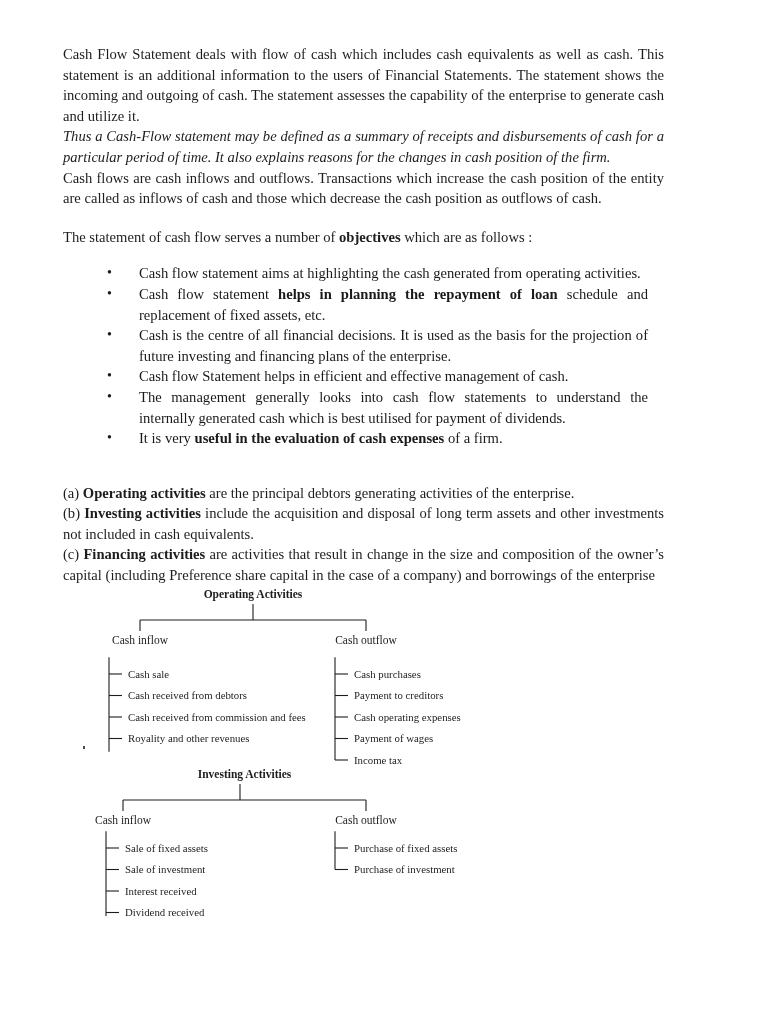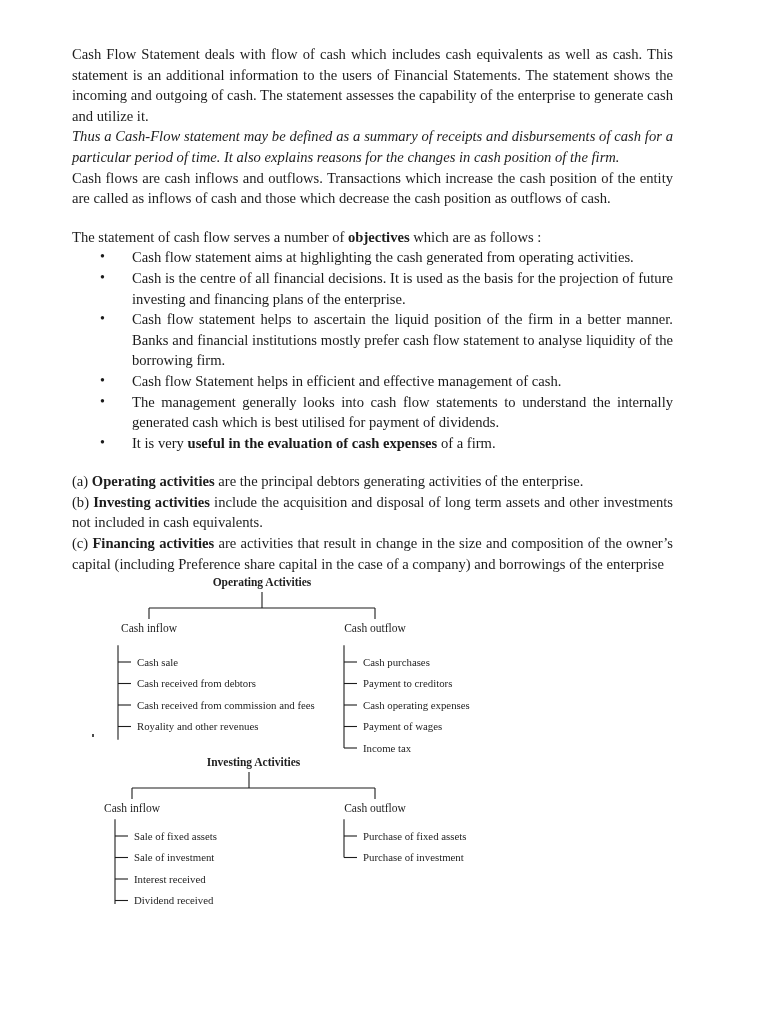--- a/index.html
+++ b/index.html
@@ -11,42 +11,42 @@
   body {
     width: 768px;
     height: 1024px;
     font-family: "Liberation Serif", "DejaVu Serif", serif;
     color: #1a1a1a;
     position: relative;
     overflow: hidden;
   }
   .page {
     position: absolute;
-    left: 72px;
+    left: 63px;
     top: 44px;
     width: 601px;
   }
   p.para {
     margin: 0;
     font-size: 14.6px;
     line-height: 20.6px;
     text-align: justify;
     text-justify: inter-word;
     color: #1d1d1d;
   }
   p.para.italic {
     font-style: italic;
     font-family: Liberation Serif, serif;
   }
   .gap-md { height: 18px; }
 
   b.bold { font-weight: bold; }
 
   ul.objectives {
-    margin: 0;
+    margin: 16px;
     padding: 0;
     list-style: none;
   }
   ul.objectives > li {
     position: relative;
     margin: 0 0 0 44px;
     padding-left: 16px;
     font-size: 14.6px;
     line-height: 20.6px;
     text-align: justify;
@@ -109,22 +109,22 @@
   <p class="para italic">Thus a Cash-Flow statement may be defined as a summary of receipts and disbursements of cash for a particular period of time. It also explains reasons for the changes in cash position of the firm.</p>
 
   <p class="para">Cash flows are cash inflows and outflows. Transactions which increase the cash position of the entity are called as inflows of cash and those which decrease the cash position as outflows of cash.</p>
 
   <div class="gap-md"></div>
 
   <p class="para"><span>The statement of cash flow serves a number of </span><b class="bold">objectives</b><span> which are as follows :</span></p>
 
   <ul class="objectives">
     <li><span>Cash flow statement aims at highlighting the cash generated from operating activities.</span><b class="bold"></b><span></span></li>
+    <li><span>Cash flow statement </span><b class="bold">helps in planning the repayment of loan</b><span> schedule and replacement of fixed assets, etc.</span></li>
     <li><span>Cash is the centre of all financial decisions. It is used as the basis for the projection of future investing and financing plans of the enterprise.</span><b class="bold"></b><span></span></li>
-    <li class="loose"><span>Cash flow statement helps to ascertain the liquid position of the firm in a better manner. Banks and financial institutions mostly prefer cash flow statement to analyse liquidity of the borrowing firm.</span><b class="bold"></b><span></span></li>
     <li><span>Cash flow Statement helps in efficient and effective management of cash.</span><b class="bold"></b><span></span></li>
     <li class="loose"><span>The management generally looks into cash flow statements to understand the internally generated cash which is best utilised for payment of dividends.</span><b class="bold"></b><span></span></li>
     <li><span>It is very </span><b class="bold">useful in the evaluation of cash expenses</b><span> of a firm.</span></li>
   </ul>
 
   <div class="gap-md"></div>
 
 
   <p class="para"><span>(a) </span><b class="bold">Operating activities</b><span> are the principal debtors generating activities of the enterprise.</span></p>
 

